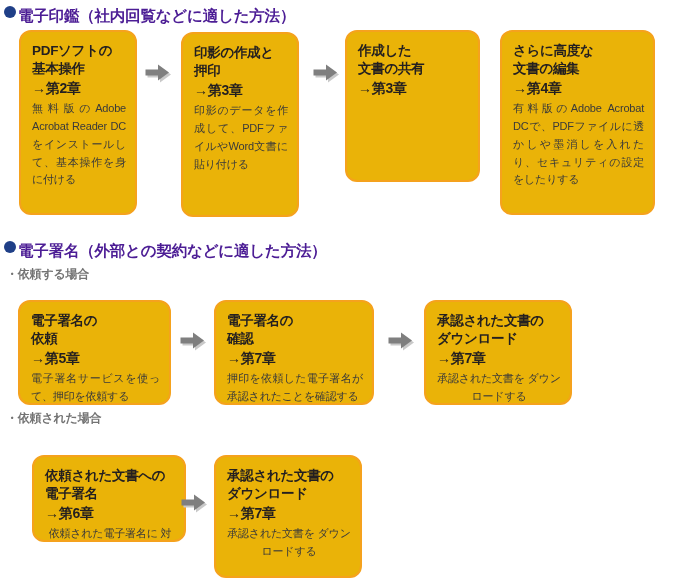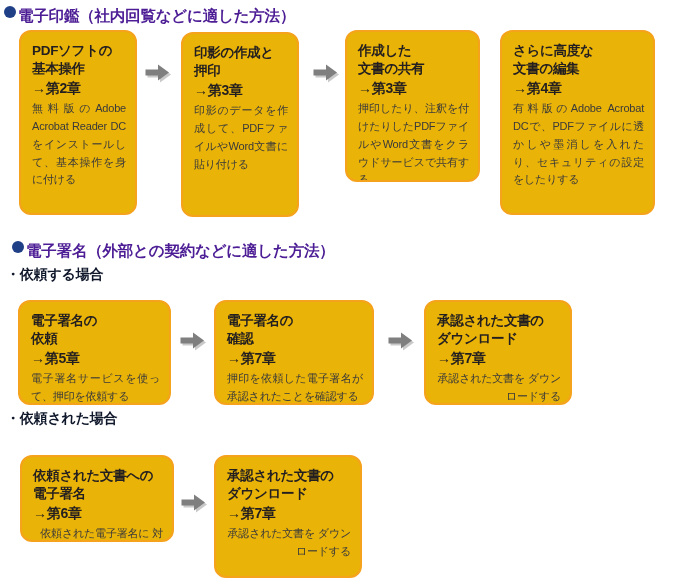--- a/index.html
+++ b/index.html
@@ -36,23 +36,23 @@
     height: 12px;
     border-radius: 50%;
     background: #1f3f87;
     display: inline-block;
     margin-right: 2px;
     flex: none;
   }
 
   .sub-heading {
     position: absolute;
-    font-size: 14px;
-    font-weight: bold;
-    color: #0f172a;
+    font-size: 12px;
+    font-weight: bold;
+    color: #737373;
     white-space: nowrap;
     letter-spacing: -0.2px;
   }
 
   
   .flow-box {
     position: absolute;
     box-sizing: border-box;
     border: 2px solid #f5a21d;
     border-radius: 12px;
@@ -79,21 +79,21 @@
   }
   .box-desc {
     font-size: 11px;
     color: #3a3a3a;
     line-height: 1.62;
     letter-spacing: -0.2px;
     text-align: justify;
     text-justify: inter-character;
   }
   .box-desc.no-justify {
-    text-align: right;
+    text-align: center;
   }
 
   
   .arrow {
     position: absolute;
     width: 30px;
     height: 26px;
   }
   .arrow svg {
     display: block;
@@ -136,31 +136,30 @@
     <svg viewBox="0 0 30 26" xmlns="http://www.w3.org/2000/svg">
       <path d="M3.5 10.5 L16 10.5 L16 5.5 L27 13.5 L16 21.5 L16 16.5 L3.5 16.5 Z" fill="#c9c9c9" transform="translate(2,2)"></path>
       <path d="M3.5 10.5 L16 10.5 L16 5.5 L27 13.5 L16 21.5 L16 16.5 L3.5 16.5 Z" fill="#7f7f7f"></path>
     </svg>
   </div>
 
   <div class="flow-box" style="left:345px; top:30px; width:135px; height:152px;">
     <div class="box-title">作成した
 文書の共有</div>
     <div class="box-chapter">→第3章</div>
-    <div class="box-desc">押印したり、注釈を付けたりしたPDFファイルやWord文書をクラウドサービスで共有する</div>
   </div>
 
   <div class="flow-box" style="left:500px; top:30px; width:155px; height:185px;">
     <div class="box-title">さらに高度な
 文書の編集</div>
     <div class="box-chapter">→第4章</div>
     <div class="box-desc">有料版のAdobe Acrobat DCで、PDFファイルに透かしや墨消しを入れたり、セキュリティの設定をしたりする</div>
   </div>
 
-  <div class="section-heading" style="left:12px; top:241px;">
+  <div class="section-heading" style="left:4px; top:241px;">
     <span class="heading-bullet"></span>
     <span>電子署名（外部との契約などに適した方法）</span>
   </div>
 
   <div class="sub-heading" style="left:6px; top:266px;">・依頼する場合</div>
 
   <div class="flow-box" style="left:18px; top:300px; width:153px; height:105px;">
     <div class="box-title">電子署名の
 依頼</div>
     <div class="box-chapter">→第5章</div>
@@ -191,21 +190,21 @@
   <div class="flow-box" style="left:424px; top:300px; width:148px; height:105px;">
     <div class="box-title">承認された文書の
 ダウンロード</div>
     <div class="box-chapter">→第7章</div>
     <div class="box-desc no-justify">承認された文書を
 ダウンロードする</div>
   </div>
 
   <div class="sub-heading" style="left:6px; top:410px;">・依頼された場合</div>
 
-  <div class="flow-box" style="left:20px; top:455px; width:154px; height:87px;">
+  <div class="flow-box" style="left:32px; top:455px; width:154px; height:87px;">
     <div class="box-title">依頼された文書への
 電子署名</div>
     <div class="box-chapter">→第6章</div>
     <div class="box-desc no-justify">依頼された電子署名に
 対して承認する</div>
   </div>
 
   <div class="arrow" style="left:178px; top:489px;">
     <svg viewBox="0 0 30 26" xmlns="http://www.w3.org/2000/svg">
       <path d="M3.5 10.5 L16 10.5 L16 5.5 L27 13.5 L16 21.5 L16 16.5 L3.5 16.5 Z" fill="#c9c9c9" transform="translate(2,2)"></path>

